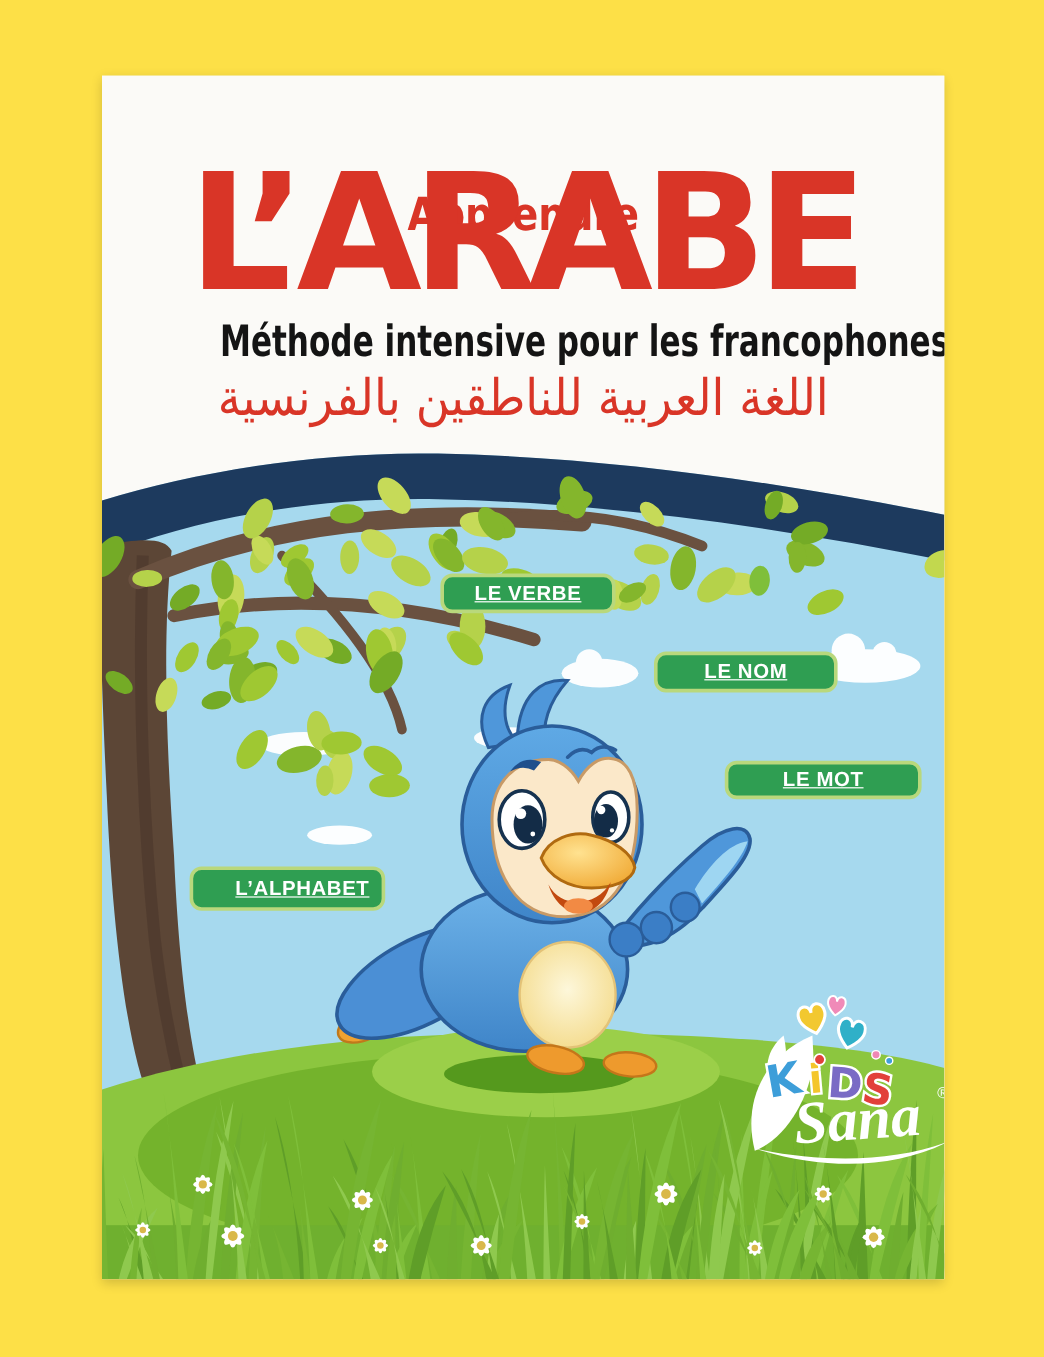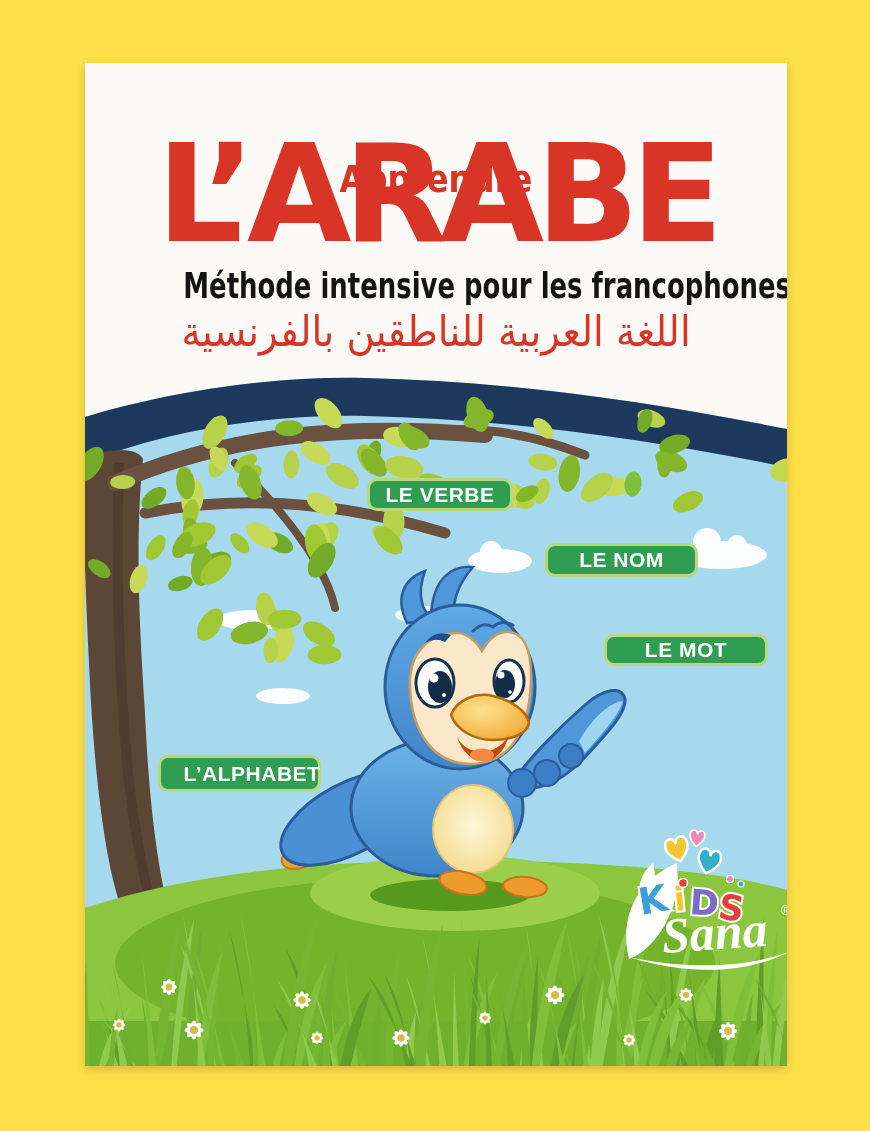--- a/index.html
+++ b/index.html
@@ -16,22 +16,22 @@
         font-family:"DejaVu Sans",sans-serif;font-weight:bold;font-size:135px;line-height:1;
         letter-spacing:-8px;color:#d93527;white-space:nowrap;}
   .subtitle-fr{position:absolute;top:205px;left:0;width:100%;text-align:center;z-index:2;
         font-family:"DejaVu Sans",sans-serif;font-weight:bold;font-size:36px;line-height:1;
         color:#141414;white-space:nowrap;transform:scaleX(.72);}
   .subtitle-ar{position:absolute;top:248px;left:0;width:100%;text-align:center;z-index:2;
         font-family:"DejaVu Sans",sans-serif;font-size:42px;line-height:1;
         color:#d93527;white-space:nowrap;transform:scaleX(.92);}
   .glabel{position:absolute;z-index:3;display:flex;align-items:center;justify-content:center;
         box-sizing:border-box;background:#2f9e52;border:3px solid #b9d87c;border-radius:10px;
-        color:#ffffff;font-weight:bold;font-size:21px;letter-spacing:.5px;
-        font-family:"Liberation Sans",sans-serif;}
+        color:#ffffff;font-weight:bold;font-size:17px;letter-spacing:.5px;
+        font-family:"Liberation Sans",sans-serif;text-decoration:underline;}
 </style>
 </head>
 <body>
 
 <div class="page">
   <div class="cover">
 
     <div class="title-small">Apprendre</div>
     <div class="title-main">L’ARABE</div>
     <div class="subtitle-fr">Méthode intensive pour les francophones</div>
@@ -392,15 +392,15 @@
         <circle cx="645" cy="816" r="3.5" fill="#ef87b5" stroke="#ffffff" stroke-width="1.2"></circle>
         <circle cx="656" cy="821" r="3" fill="#3f9fd8" stroke="#ffffff" stroke-width="1.2"></circle>
         <text x="578" y="890" font-size="50" fill="#ffffff" transform="rotate(-4 578 890)" font-family="Liberation Serif, serif" font-style="italic" font-weight="bold">Sana</text>
         <text x="696" y="852" font-size="13" fill="#ffffff">®</text>
       </g>
     </svg>
 
     <div class="glabel" style="left:282px;top:415px;width:146px;height:33px;">LE VERBE</div>
     <div class="glabel" style="left:440px;top:480px;width:153px;height:34px;margin-left:20px;">LE NOM</div>
     <div class="glabel" style="left:519px;top:571px;width:164px;height:32px;">LE MOT</div>
-    <div class="glabel" style="left:73px;top:692px;width:163px;height:37px;padding-left:25px;">L’ALPHABET</div>
+    <div class="glabel" style="left:73px;top:659px;width:163px;height:37px;padding-left:25px;">L’ALPHABET</div>
   </div>
 </div>
 
 </body></html>

